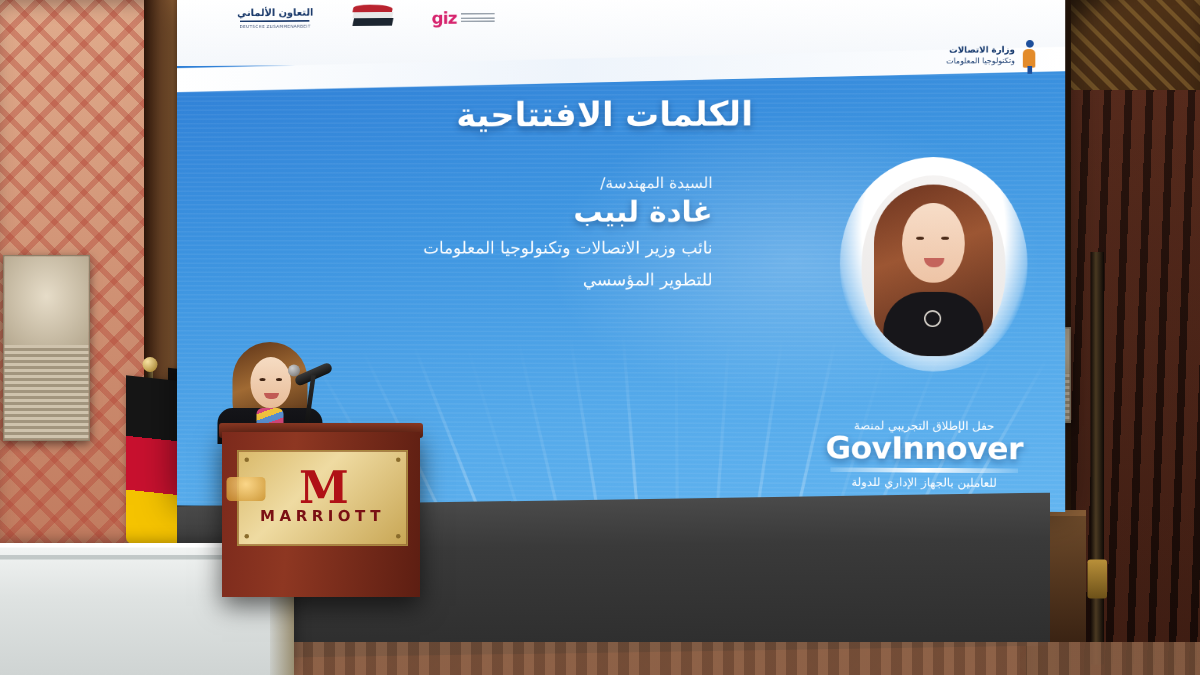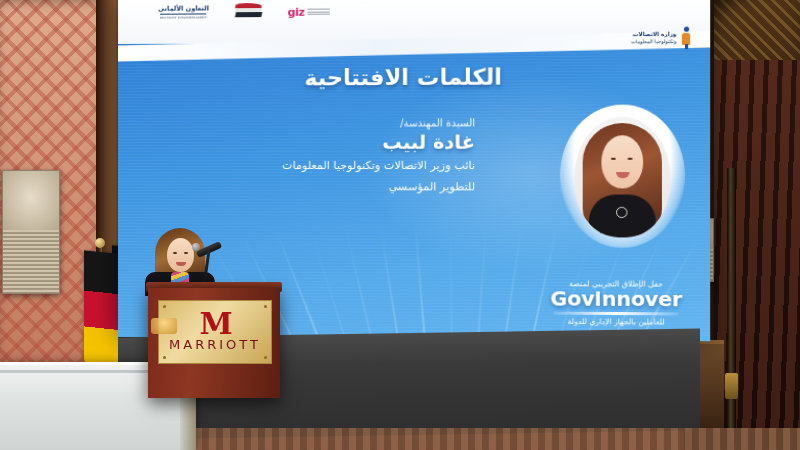--- a/index.html
+++ b/index.html
@@ -155,21 +155,21 @@
   
   #podium{position:absolute;left:148px;top:288px;width:132px;height:110px;
     background:linear-gradient(95deg,#7c2a1c,#8e3722 35%,#5d1e12);box-shadow:0 6px 16px rgba(0,0,0,.6);}
   .podium-top{position:absolute;left:146px;top:282px;width:136px;height:10px;
     background:linear-gradient(#8d3a24,#5b2013);border-radius:2px;}
   .plaque{position:absolute;left:10px;top:12px;width:112px;height:62px;
     background:linear-gradient(135deg,#d9b96a,#efdba2 40%,#c8a654);border:1px solid #a8873f;
     display:flex;flex-direction:column;align-items:center;justify-content:center;gap:2px;}
   .plaque .m{font-size:30px;font-weight:bold;color:#b01116;line-height:.78;
     font-family:"DejaVu Serif","Liberation Serif",serif;letter-spacing:-2px;}
-  .plaque .w{font-size:13px;letter-spacing:3px;color:#7a1014;font-weight:normal;}
+  .plaque .w{font-size:10px;letter-spacing:3px;color:#7a1014;font-weight:bold;}
   .screw{position:absolute;width:3px;height:3px;border-radius:50%;background:#8a6c2c;}
   .mic{position:absolute;left:205px;top:250px;width:3px;height:36px;
     background:linear-gradient(#2a2a2a,#111);transform:rotate(8deg);}
   .mic-head{position:absolute;left:196px;top:246px;width:26px;height:7px;border-radius:5px;
     background:linear-gradient(#3a3a3a,#121212);transform:rotate(-24deg);}
   .mic-tip{position:absolute;left:192px;top:243px;width:8px;height:8px;border-radius:50%;
     background:radial-gradient(circle at 35% 30%,#cfcfcf,#6a6a6a);}
   
   #speaker{position:absolute;left:143px;top:228px;width:74px;height:62px;}
   .sp-hair{position:absolute;left:12px;top:0;width:50px;height:58px;border-radius:26px 26px 18px 18px;

